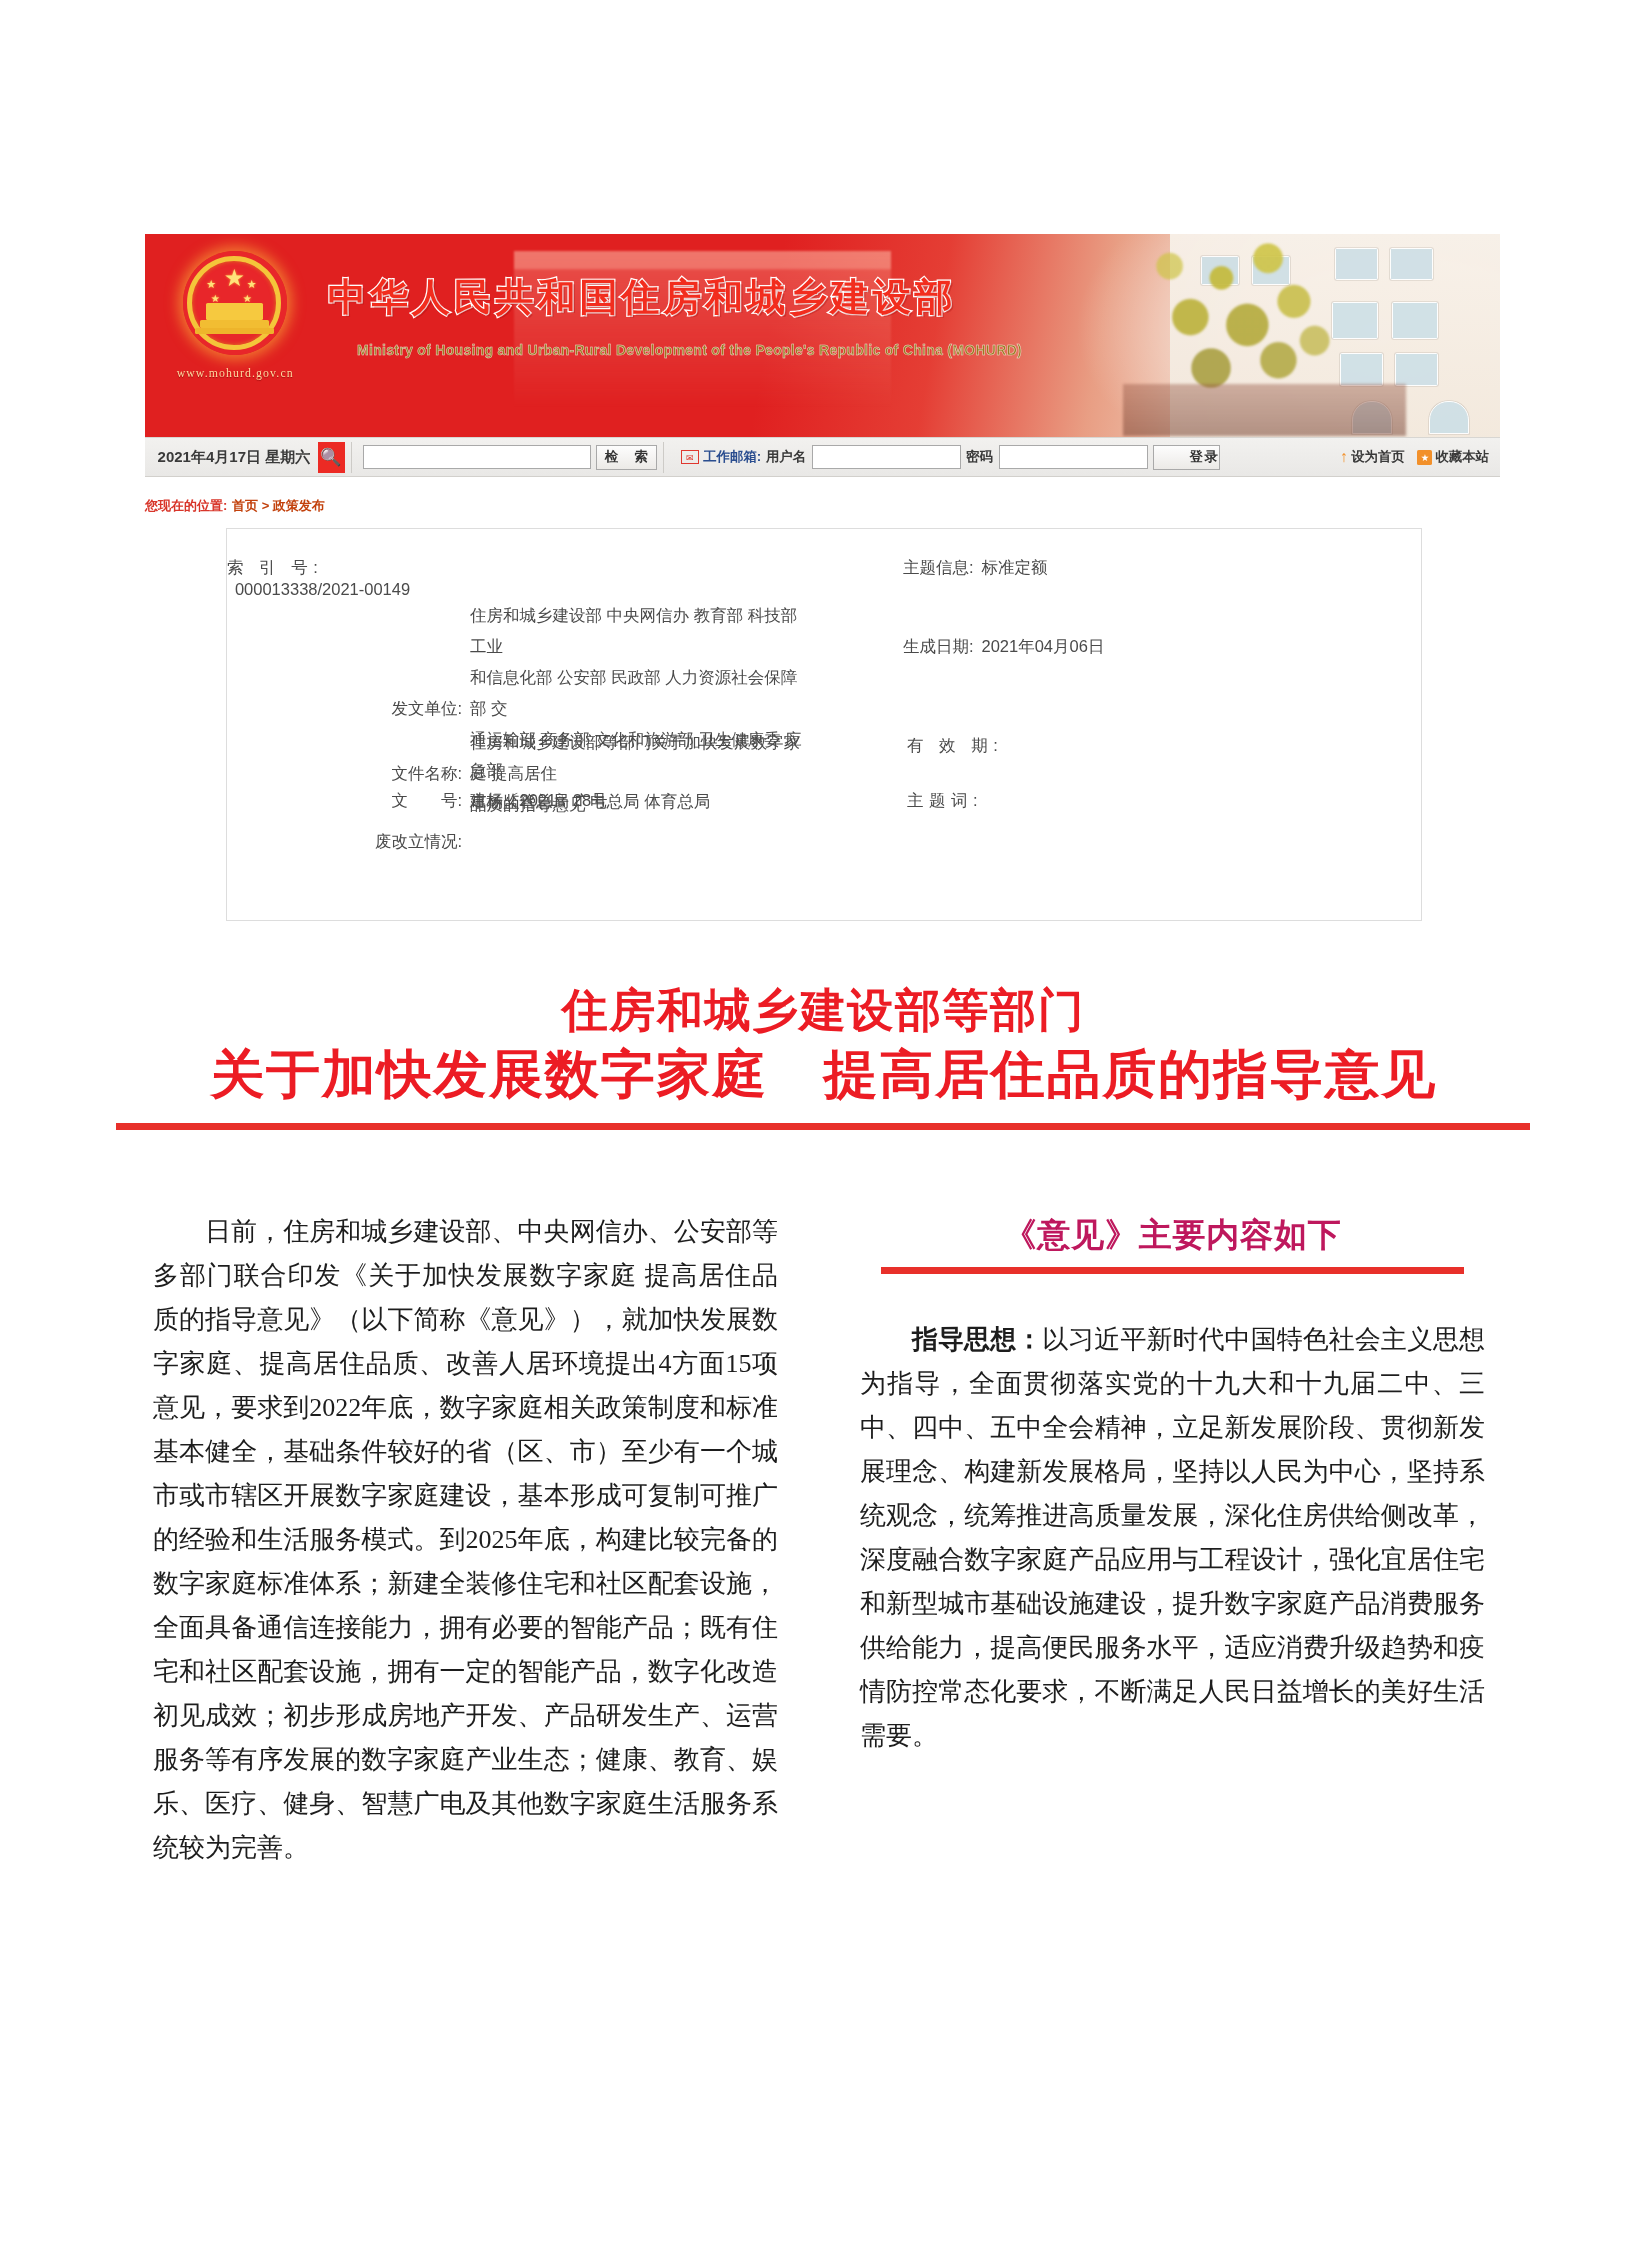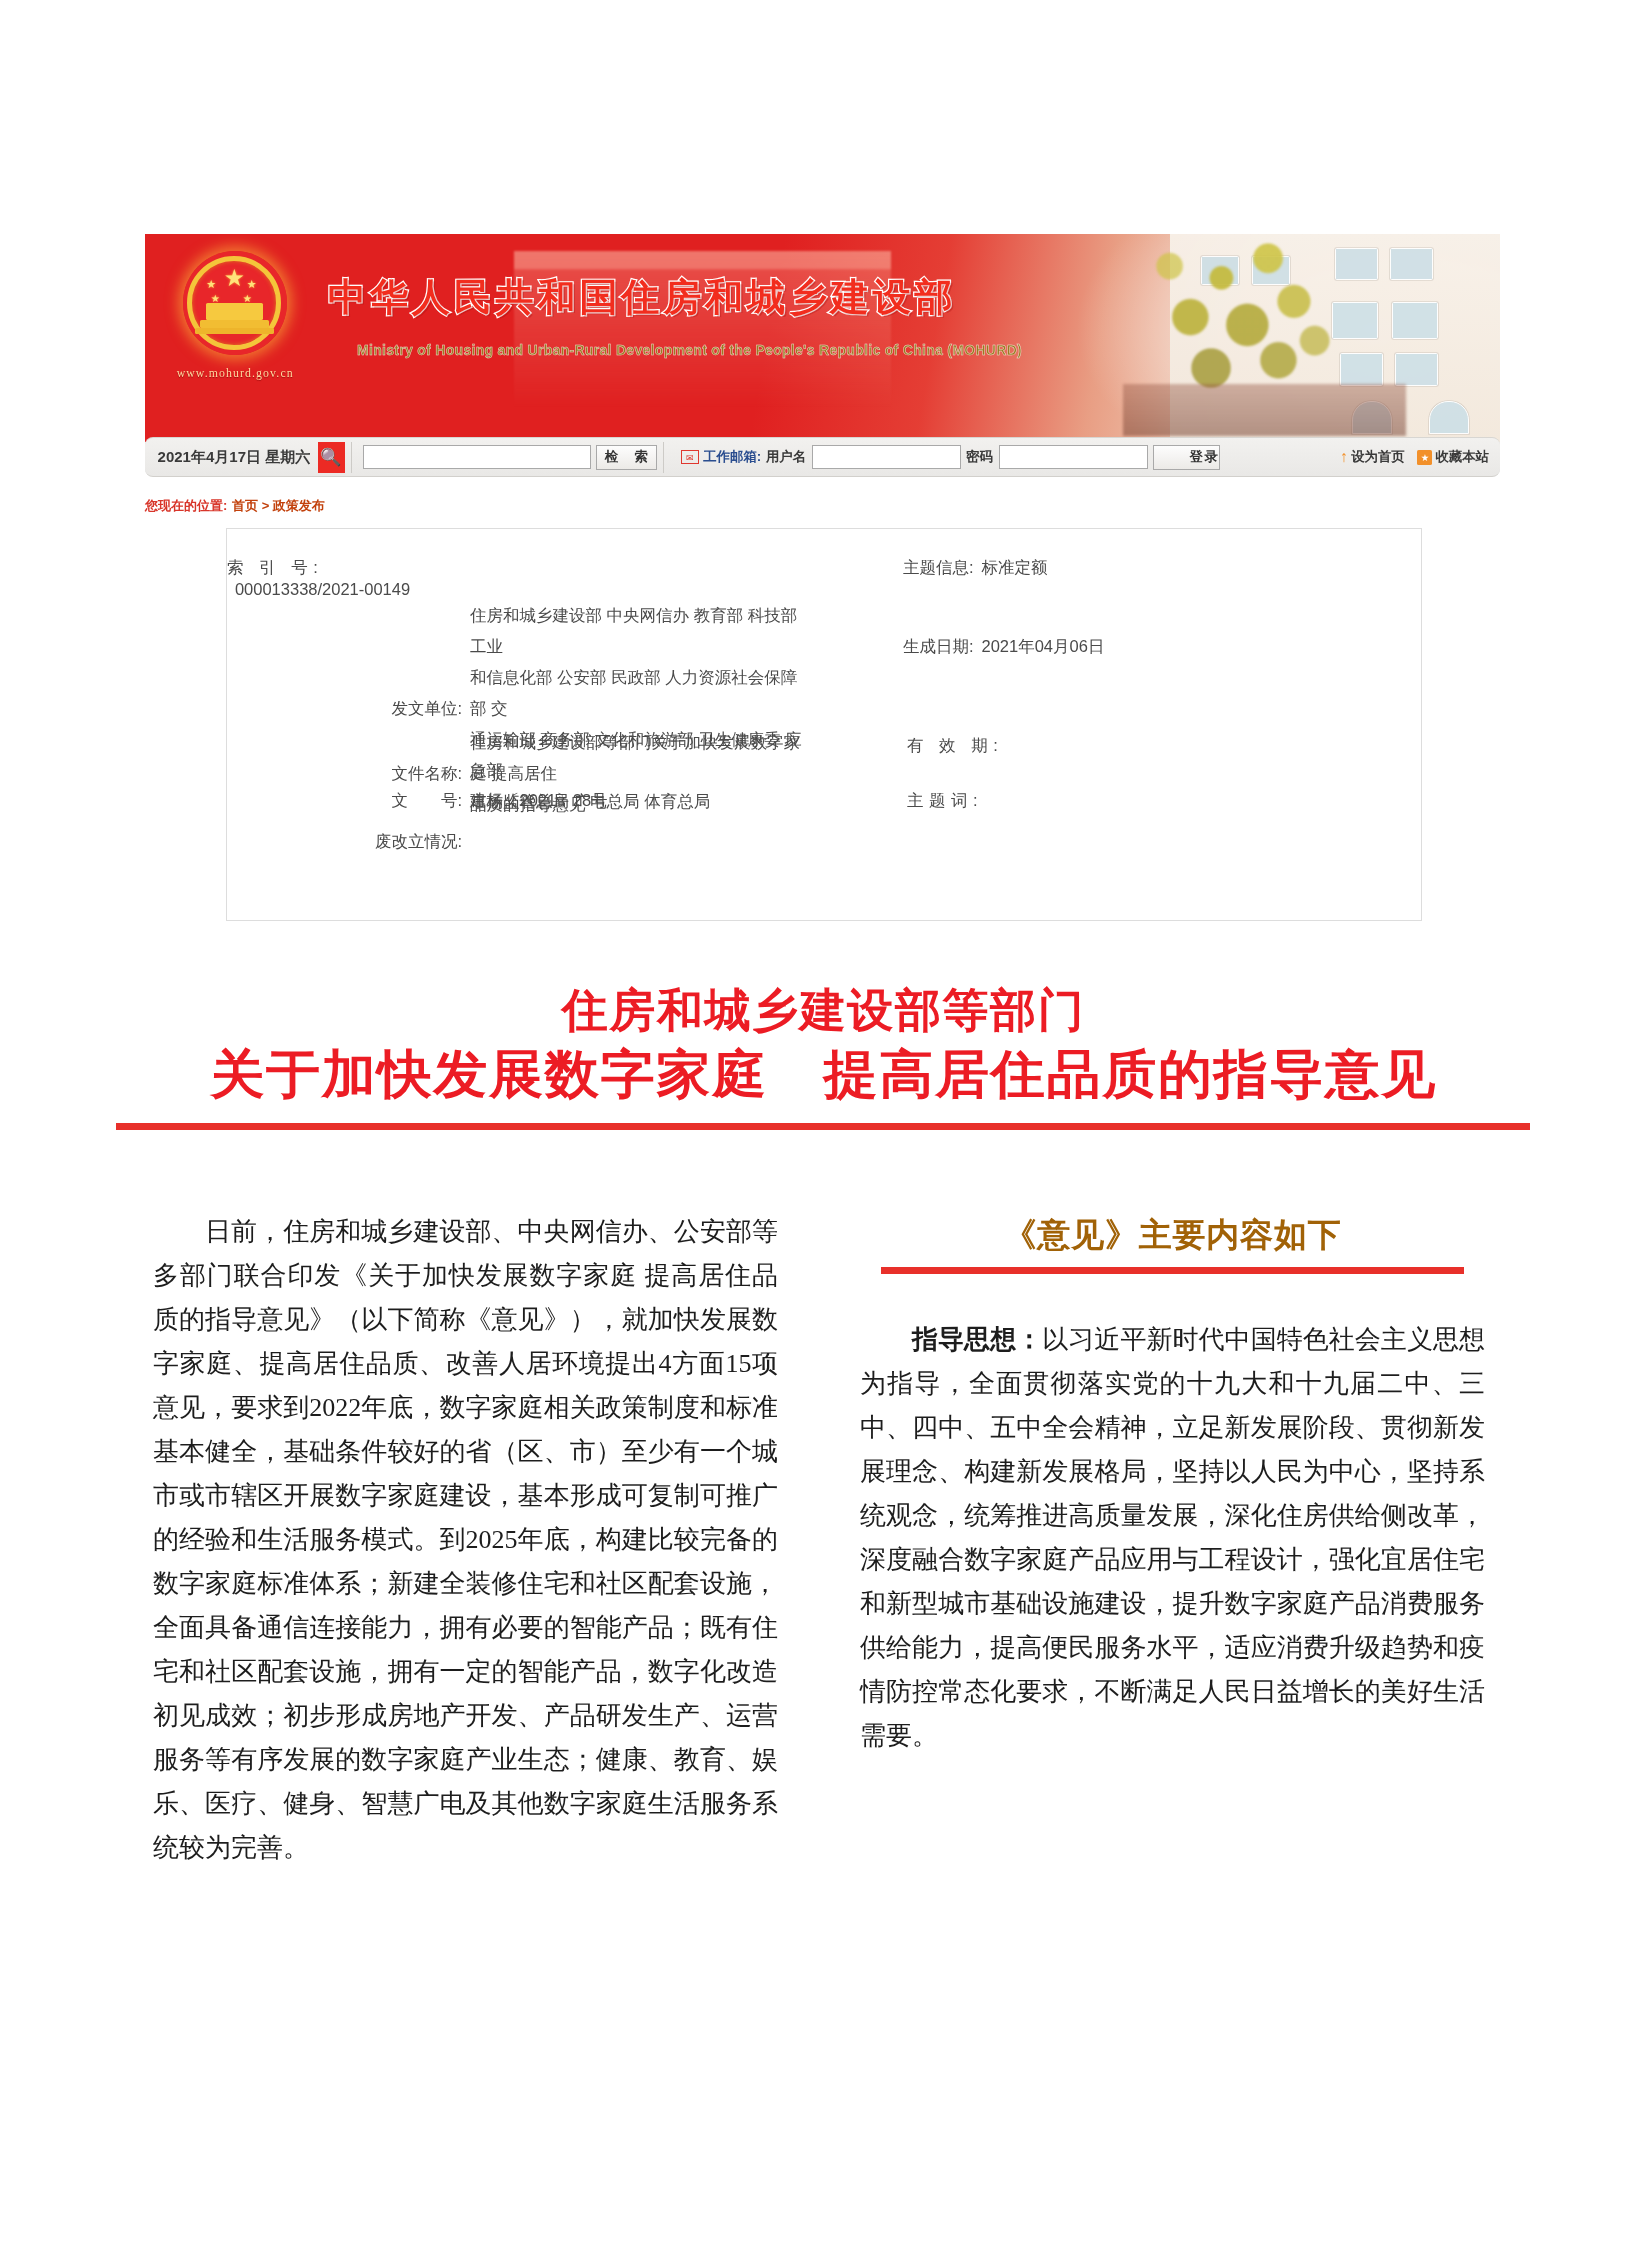--- a/index.html
+++ b/index.html
@@ -110,21 +110,21 @@
     color:#9a7a20;
     -webkit-text-stroke:0.5px rgba(255,255,255,.75);
     white-space:nowrap;
   }
 
   
   .toolbar{
     position:absolute;left:145px;top:437px;width:1355px;height:38px;
     background:linear-gradient(180deg,#f2f1ef 0%,#e9e8e6 100%);
     border-top:0.8px solid #d8d6d2;border-bottom:0.8px solid #d2d0cc;
-    display:flex;align-items:center;border-radius:8px;
+    display:flex;align-items:center;
   }
   .tb-date{
     margin-left:12.6px;font-size:15px;font-weight:bold;color:#3a3a3a;white-space:nowrap;
   }
   .tb-searchbtnicon{
     margin-left:7.9px;width:27px;height:31px;background:#ec2a24;
     display:flex;align-items:center;justify-content:center;color:#fff;font-size:17.3px;
   }
   .tb-sep{width:0.8px;height:31px;background:#cdcbc7;margin:0 6.3px;}
   .tb-input{
@@ -205,21 +205,21 @@
     font-family:"Liberation Serif","DejaVu Serif",serif;
     font-size:26px;line-height:44px;color:#1d1d1d;text-align:justify;
     text-justify:inter-character;
   }
   .col-left p{margin:0;text-indent:2em;}
 
   .col-right{
     position:absolute;left:860px;top:1210px;width:625px;
   }
   .rt-head{
-    text-align:center;font-size:33px;font-weight:bold;color:#a16207;
+    text-align:center;font-size:33px;font-weight:bold;color:#be185d;
     letter-spacing:0.8px;line-height:49px;
     font-family:"Liberation Sans","DejaVu Sans",sans-serif;
   }
   .rt-rule{
     margin:7.9px auto 0;width:583px;height:7px;background:#e8302a;
   }
   .pill{
     margin:49px auto 0;width:625px;height:52px;border-radius:26px;background:#ee2722;
     display:flex;align-items:center;justify-content:center;
     color:#ffffff;font-size:27px;font-weight:bold;letter-spacing:1.6px;

